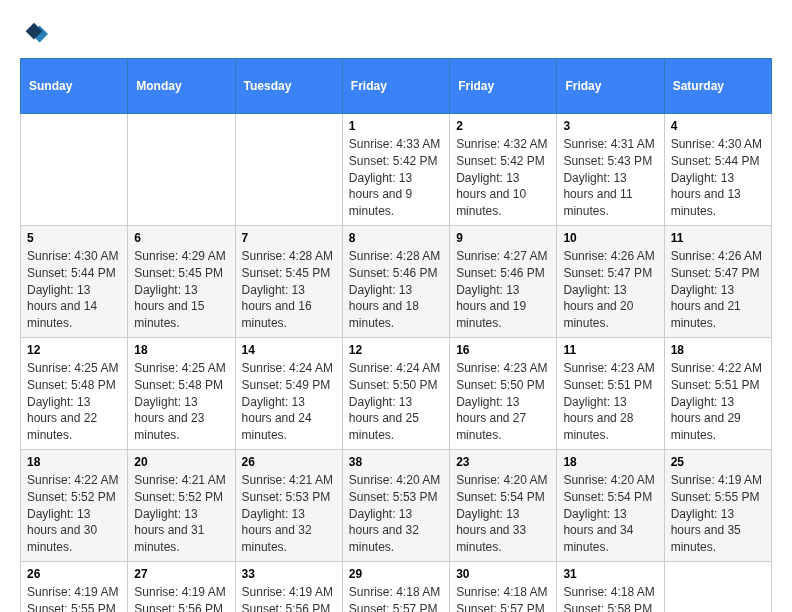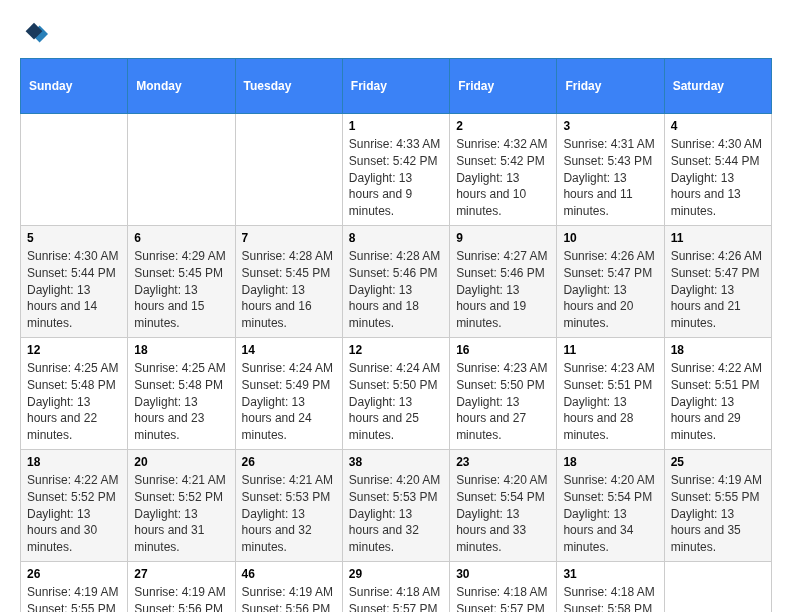--- a/index.html
+++ b/index.html
@@ -233,21 +233,21 @@
       <tr>
         <td>
           <div class="day-number">26</div>
           <div class="day-info">Sunrise: 4:19 AM<br>Sunset: 5:55 PM<br>Daylight: 13 hours and 36 minutes.</div>
         </td>
         <td>
           <div class="day-number">27</div>
           <div class="day-info">Sunrise: 4:19 AM<br>Sunset: 5:56 PM<br>Daylight: 13 hours and 37 minutes.</div>
         </td>
         <td>
-          <div class="day-number">46</div>
+          <div class="day-number">33</div>
           <div class="day-info">Sunrise: 4:19 AM<br>Sunset: 5:56 PM<br>Daylight: 13 hours and 37 minutes.</div>
         </td>
         <td>
           <div class="day-number">29</div>
           <div class="day-info">Sunrise: 4:18 AM<br>Sunset: 5:57 PM<br>Daylight: 13 hours and 38 minutes.</div>
         </td>
         <td>
           <div class="day-number">30</div>
           <div class="day-info">Sunrise: 4:18 AM<br>Sunset: 5:57 PM<br>Daylight: 13 hours and 39 minutes.</div>
         </td>

